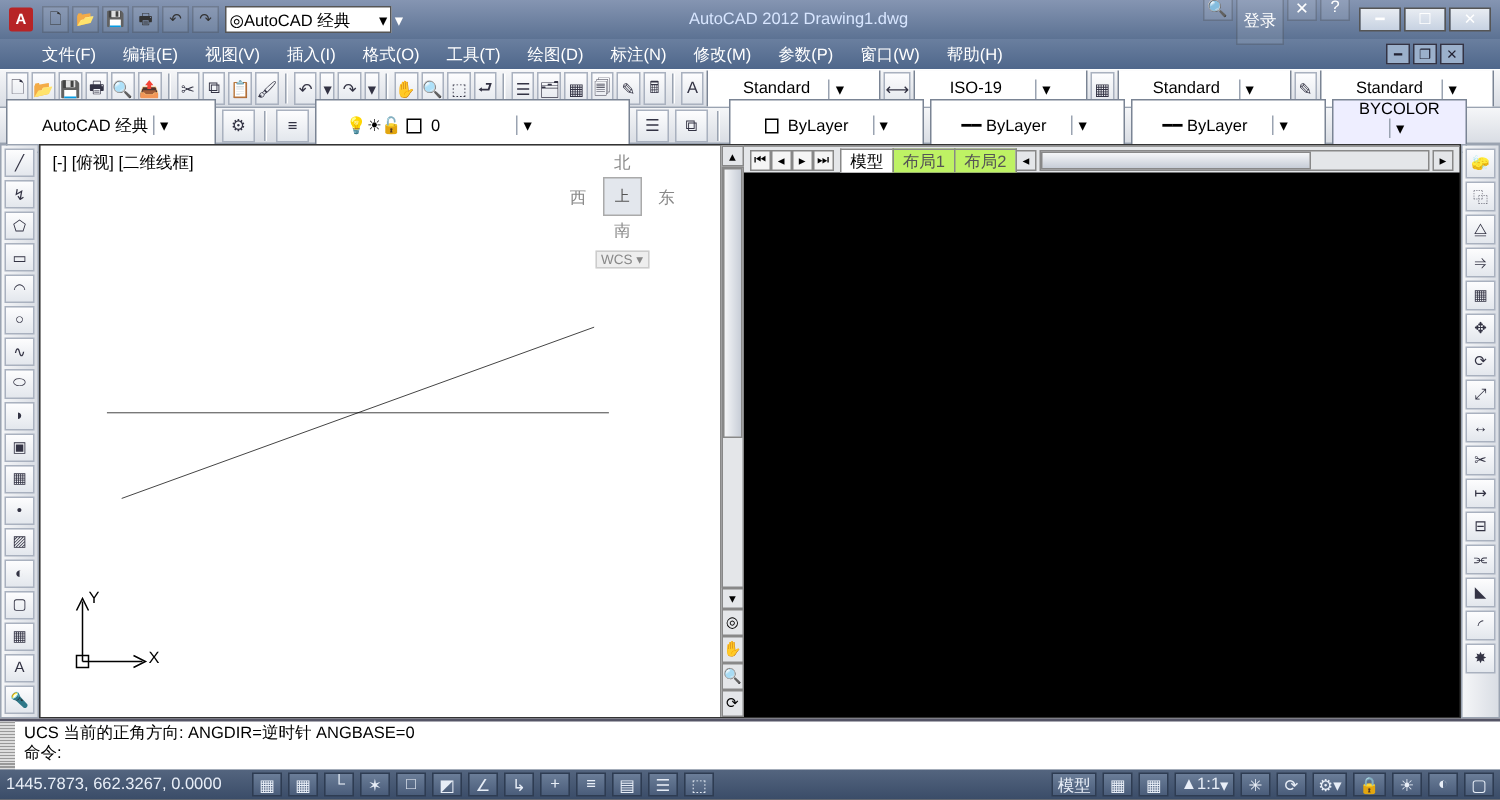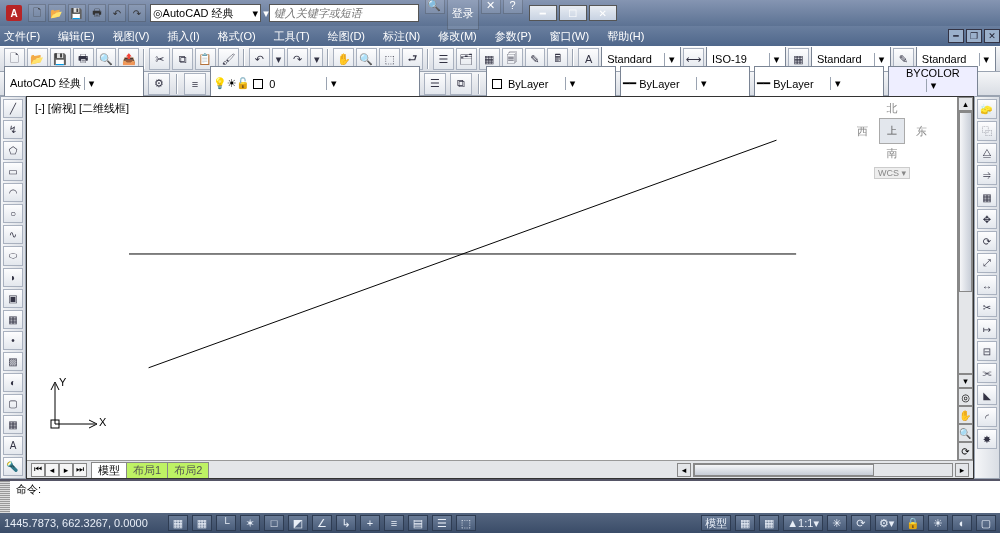--- a/index.html
+++ b/index.html
@@ -13,44 +13,44 @@
 .titlebar .ws { margin-left: 4px; display:flex; align-items:center; background:#fff; border:1px solid #555; height:18px; padding:0 2px; color:#000;}
 .titlebar .ws .txt{min-width:90px;}
 .titlebar .title { flex:1; text-align:center; color:#d8e6ff; font-size:11px; }
 .titlebar .search { width:150px; height:18px; background:#fff; border:1px solid #555; color:#999; padding:0 4px; font-style:italic;}
 .titlebar .right-btns { display:flex; gap:2px; margin-left:6px;}
 .titlebar .right-btns .btn{width:20px;height:18px;background:rgba(255,255,255,0.1);border:1px solid rgba(0,0,0,0.2);display:inline-flex;align-items:center;justify-content:center;}
 .win-controls{display:flex;gap:2px;margin-left:6px;}
 .win-controls .wc{width:28px;height:16px;background:linear-gradient(#e8ecf2,#c7d2e2);border:1px solid #555;display:inline-flex;align-items:center;justify-content:center;font-size:10px;}
 
 
-.menubar { height: 20px; background: linear-gradient(#6a7f9f,#4f678b); display:flex; align-items:center; padding:0 0; color:#fff; gap:10px;}
+.menubar { height: 20px; background: linear-gradient(#6a7f9f,#4f678b); display:flex; align-items:center; padding:0 24px; color:#fff; gap:10px;}
 .menubar .mi { padding:0 4px; cursor:default;}
 .doc-controls{margin-left:auto;display:flex;gap:2px;}
 .doc-controls .dc{width:16px;height:14px;background:#9bb0cb;border:1px solid #334;display:inline-flex;align-items:center;justify-content:center;font-size:9px;color:#223;}
 
 
 .toolbar-row { height: 26px; background: linear-gradient(#f5f6f8,#d9dde4); border-top:1px solid #fff; border-bottom:1px solid #9aa3b1; display:flex; align-items:center; padding:0 4px; gap:2px; overflow:hidden;}
 .tbtn{width:22px;height:22px;background:linear-gradient(#fdfdfe,#e3e7ed);border:1px solid #a9b1bf;display:inline-flex;align-items:center;justify-content:center;color:#334;font-size:11px;}
 .tbtn.narrow{width:14px;}
 .sep{width:2px;height:20px;border-left:1px solid #9aa3b1;border-right:1px solid #fff;margin:0 2px;}
-.combo{height:36px;background:#fff;border:1px solid #7a8494;display:inline-flex;align-items:center;padding:0 2px;color:#000;}
+.combo{height:36px;background:#fff;border:1px solid #7a8494;display:inline-flex;align-items:center;padding:0 20px;color:#000;}
 .combo .txt{min-width:60px;padding:0 3px;}
 .combo .arr{width:14px;text-align:center;border-left:1px solid #9aa3b1;}
 
 
 .wsrow{height:24px;background:linear-gradient(#f5f6f8,#d9dde4);border-bottom:1px solid #9aa3b1;display:flex;align-items:center;padding:0 4px;gap:4px;}
 
 
 .main{position:absolute;top:96px;left:0;right:0;bottom:54px;display:flex;}
 .left-tb,.right-tb{width:26px;background:linear-gradient(90deg,#f5f6f8,#d9dde4);border:1px solid #9aa3b1;display:flex;flex-direction:column;align-items:center;padding:2px 0;gap:2px;}
 .right-tb{border-left:1px solid #9aa3b1;}
 .vbtn{width:20px;height:20px;background:linear-gradient(#fdfdfe,#e3e7ed);border:1px solid #a9b1bf;display:inline-flex;align-items:center;justify-content:center;font-size:10px;color:#334;}
 
-.canvas-wrap{flex:1;display:flex;flex-direction:column;border:1px solid #333;background:#000;}
+.canvas-wrap{flex:1;display:flex;flex-direction:row;border:1px solid #333;background:#000;}
 .canvas{flex:1;background:#fff;position:relative;overflow:hidden;}
 .viewport-label{position:absolute;top:4px;left:8px;color:#000;}
 .nav-cube{position:absolute;top:4px;right:30px;width:70px;height:80px;color:#888;text-align:center;}
 .nav-cube .n{font-size:11px;}
 .nav-cube .cube{width:26px;height:26px;margin:2px auto;background:#e3e7ed;border:1px solid #aaa;display:flex;align-items:center;justify-content:center;font-size:10px;color:#555;}
 .nav-cube .wcs{margin-top:6px;font-size:9px;background:#eee;border:1px solid #ccc;padding:0 3px;display:inline-block;}
 svg.drawing{position:absolute;top:0;left:0;width:100%;height:100%;}
 .ucs{position:absolute;bottom:24px;left:18px;color:#000;}
 
 .tabs-row{height:18px;background:#e4e6e9;display:flex;align-items:center;border-top:1px solid #999;padding-left:4px;font-size:10px;color:#000}
@@ -93,21 +93,21 @@
     <span class="btn">🖶</span>
     <span class="btn">↶</span>
     <span class="btn">↷</span>
   </div>
   <div class="ws">
     <span>◎</span>
     <span class="txt">AutoCAD 经典</span>
     <span>▾</span>
   </div>
   <span class="btn" style="margin-left:2px;">▾</span>
-  <input class="search" placeholder="键入关键字或短语" style="">
+  <div class="title">AutoCAD 2012   Drawing1.dwg</div>
   <div class="right-btns">
     <span class="btn">🔍</span>
     <span class="btn" style="width:auto;padding:16px 4px;">
         <span>登录</span>
       </span>
     <span class="btn">✕</span>
     <span class="btn">?</span>
   </div>
   <div class="win-controls">
     <span class="wc">━</span>
@@ -330,20 +330,21 @@
     <span class="vbtn">⫘</span>
     <span class="vbtn">◣</span>
     <span class="vbtn">◜</span>
     <span class="vbtn">✸</span>
   </div>
 </div>
 
 <div class="cmd">
   <div class="handle"></div>
   <div class="lines">
+    <div>UCS 当前的正角方向:  ANGDIR=逆时针  ANGBASE=0</div>
     <div>命令:</div>
   </div>
 </div>
 
 <div class="status">
   <span class="coords">1445.7873, 662.3267, 0.0000</span>
   <span class="sbtn">▦</span>
   <span class="sbtn">▦</span>
   <span class="sbtn">└</span>
   <span class="sbtn">✶</span>

